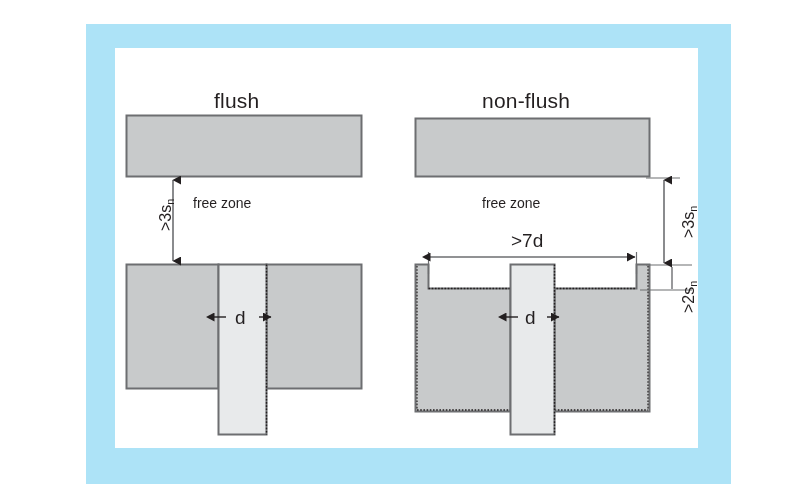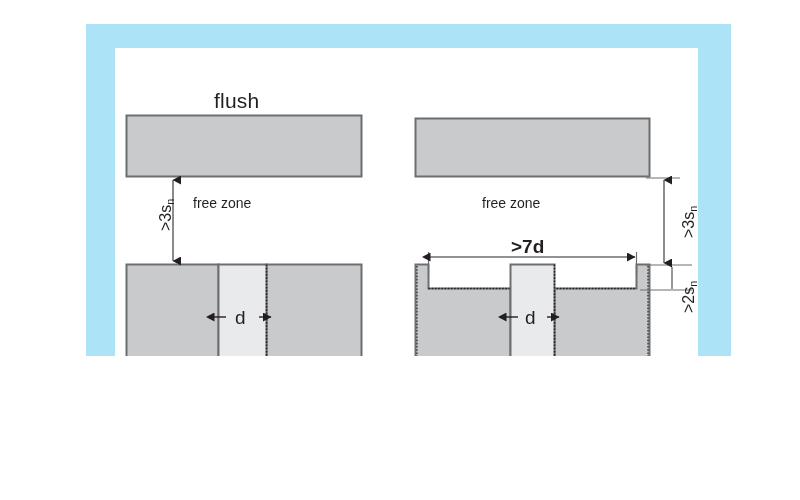--- a/index.html
+++ b/index.html
@@ -3,21 +3,21 @@
 <meta charset="utf-8">
 <style>
   html, body {
     margin: 0;
     padding: 0;
     background: #ffffff;
   }
   #root {
     position: relative;
     width: 800px;
-    height: 356px;
+    height: 500px;
     background: #ffffff;
     font-family: "Liberation Sans", sans-serif;
     overflow: hidden;
   }
   
   .frame {
     position: absolute;
     left: 86px;
     top: 24px;
     width: 645px;
@@ -153,24 +153,25 @@
   <div class="lbl title" style="left:214px; top:90px;">flush</div>
 
   <div class="lbl freezone" style="left:193px; top:196px;">free zone</div>
 
   <div class="lbl vrot" style="left:158px; top:231px;">
     <span>&gt;3s</span><span class="sub">n</span>
   </div>
 
   <div class="lbl dim-d" style="left:235px; top:308px;">d</div>
 
+  <div class="lbl title" style="left:482px; top:90px;">non-flush</div>
 
   <div class="lbl freezone" style="left:482px; top:196px;">free zone</div>
 
-  <div class="lbl dim-h" style="left:511px; top:237px;font-weight:bold;">&gt;7d</div>
+  <div class="lbl dim-h" style="left:511px; top:231px;">&gt;7d</div>
 
   <div class="lbl vrot" style="left:681px; top:238px;">
     <span>&gt;3s</span><span class="sub">n</span>
   </div>
 
   <div class="lbl vrot" style="left:681px; top:313px;">
     <span>&gt;2s</span><span class="sub">n</span>
   </div>
 
   <div class="lbl dim-d" style="left:525px; top:308px;">d</div>

